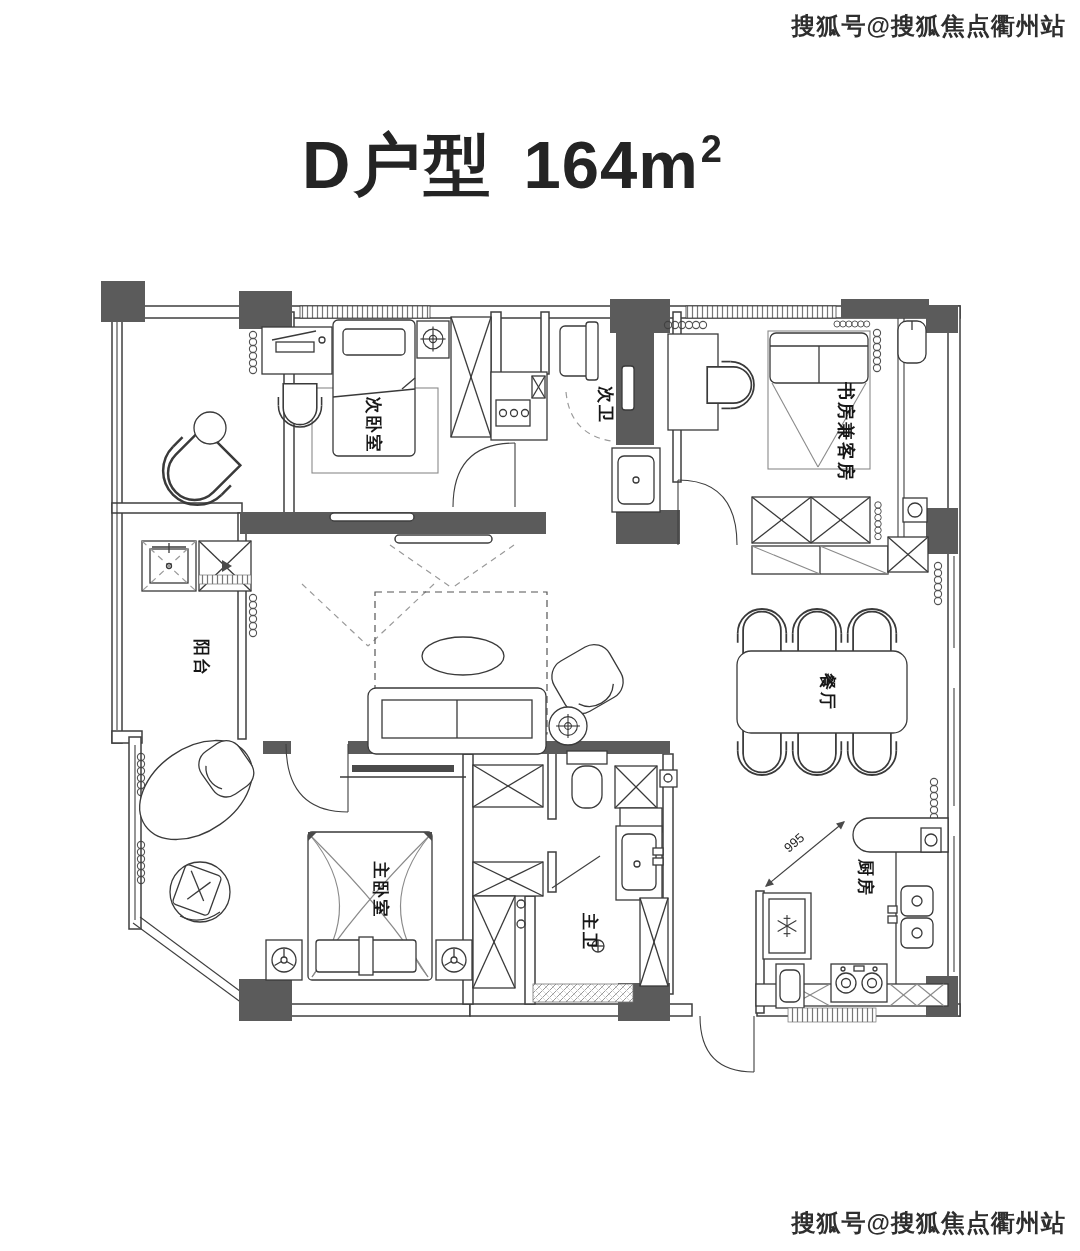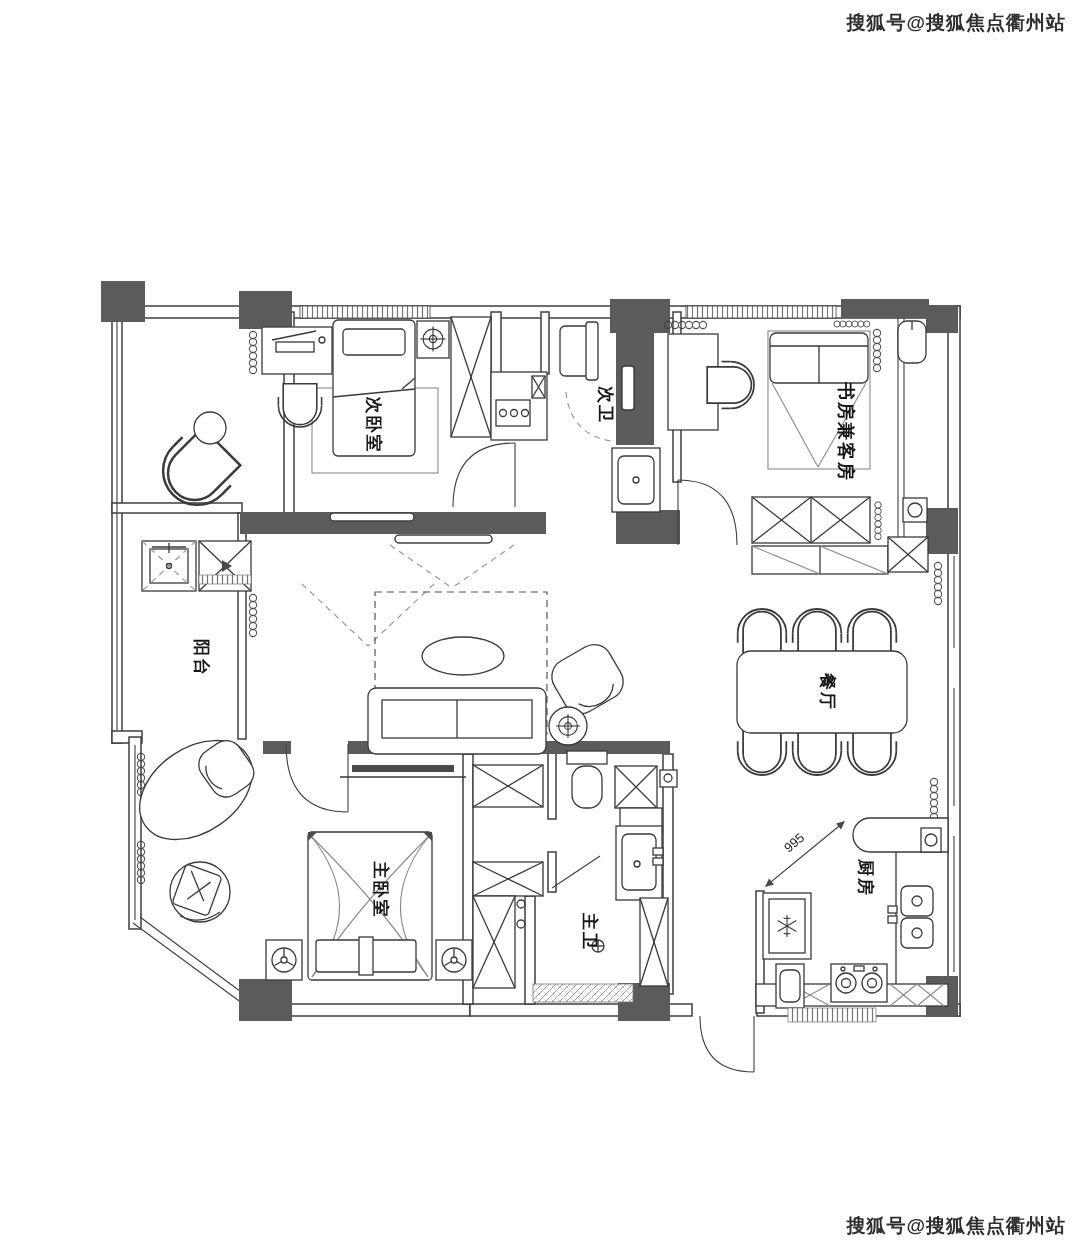--- a/index.html
+++ b/index.html
@@ -1,17 +1,17 @@
 <!DOCTYPE html>
 <html><head>
 <meta charset="utf-8">
 <style>
   html,body{margin:0;padding:0;background:#fff;font-family:"Liberation Sans",sans-serif;}
   .page{position:relative;width:1080px;height:1251px;background:#ffffff;overflow:hidden;}
-  .watermark{position:absolute;right:14px;font-weight:bold;font-size:19px;color:#2e2e2e;
+  .watermark{position:absolute;right:14px;font-weight:bold;font-size:24px;color:#2e2e2e;
              letter-spacing:1px;text-shadow:0 0 1px #ffffff;white-space:nowrap;}
   .watermark.top{top:10px}
   .watermark.bottom{bottom:12px}
   .title{position:absolute;left:302px;top:120px;font-size:67px;color:#242424;font-weight:600;
          letter-spacing:3px;white-space:nowrap;}
   .title .area{margin-left:30px;letter-spacing:1px;}
   .title sup{font-size:38px;font-weight:700;vertical-align:26px;margin-left:2px;}
   svg{position:absolute;left:0;top:0;}
   .w{fill:#ffffff;stroke:#3f3f3f;stroke-width:1.5;}
   .d{fill:#5b5b5b;stroke:none;}
@@ -27,20 +27,23 @@
   .lbl5{font-size:18px;}
   .dim{font-family:"Liberation Sans",sans-serif;font-size:13px;font-weight:500;fill:#222;text-anchor:middle;}
 </style>
 </head>
 <body>
 
 <div class="page">
 
   <div class="watermark top">搜狐号@搜狐焦点衢州站</div>
 
+  <div class="title">
+    <span>D户型</span><span class="area">164m</span><sup>2</sup>
+  </div>
 
   <svg width="1080" height="1251" viewBox="0 0 1080 1251">
     <defs>
       <pattern id="hatch" width="5" height="12" patternUnits="userSpaceOnUse">
         <rect width="5" height="12" fill="#fff"></rect>
         <line x1="2.5" y1="0" x2="2.5" y2="12" stroke="#777" stroke-width="1.2"></line>
       </pattern>
       <pattern id="tile" width="7" height="7" patternUnits="userSpaceOnUse">
         <rect width="7" height="7" fill="#fff"></rect>
         <path d="M0 7 L7 0" stroke="#999" stroke-width="1"></path>

